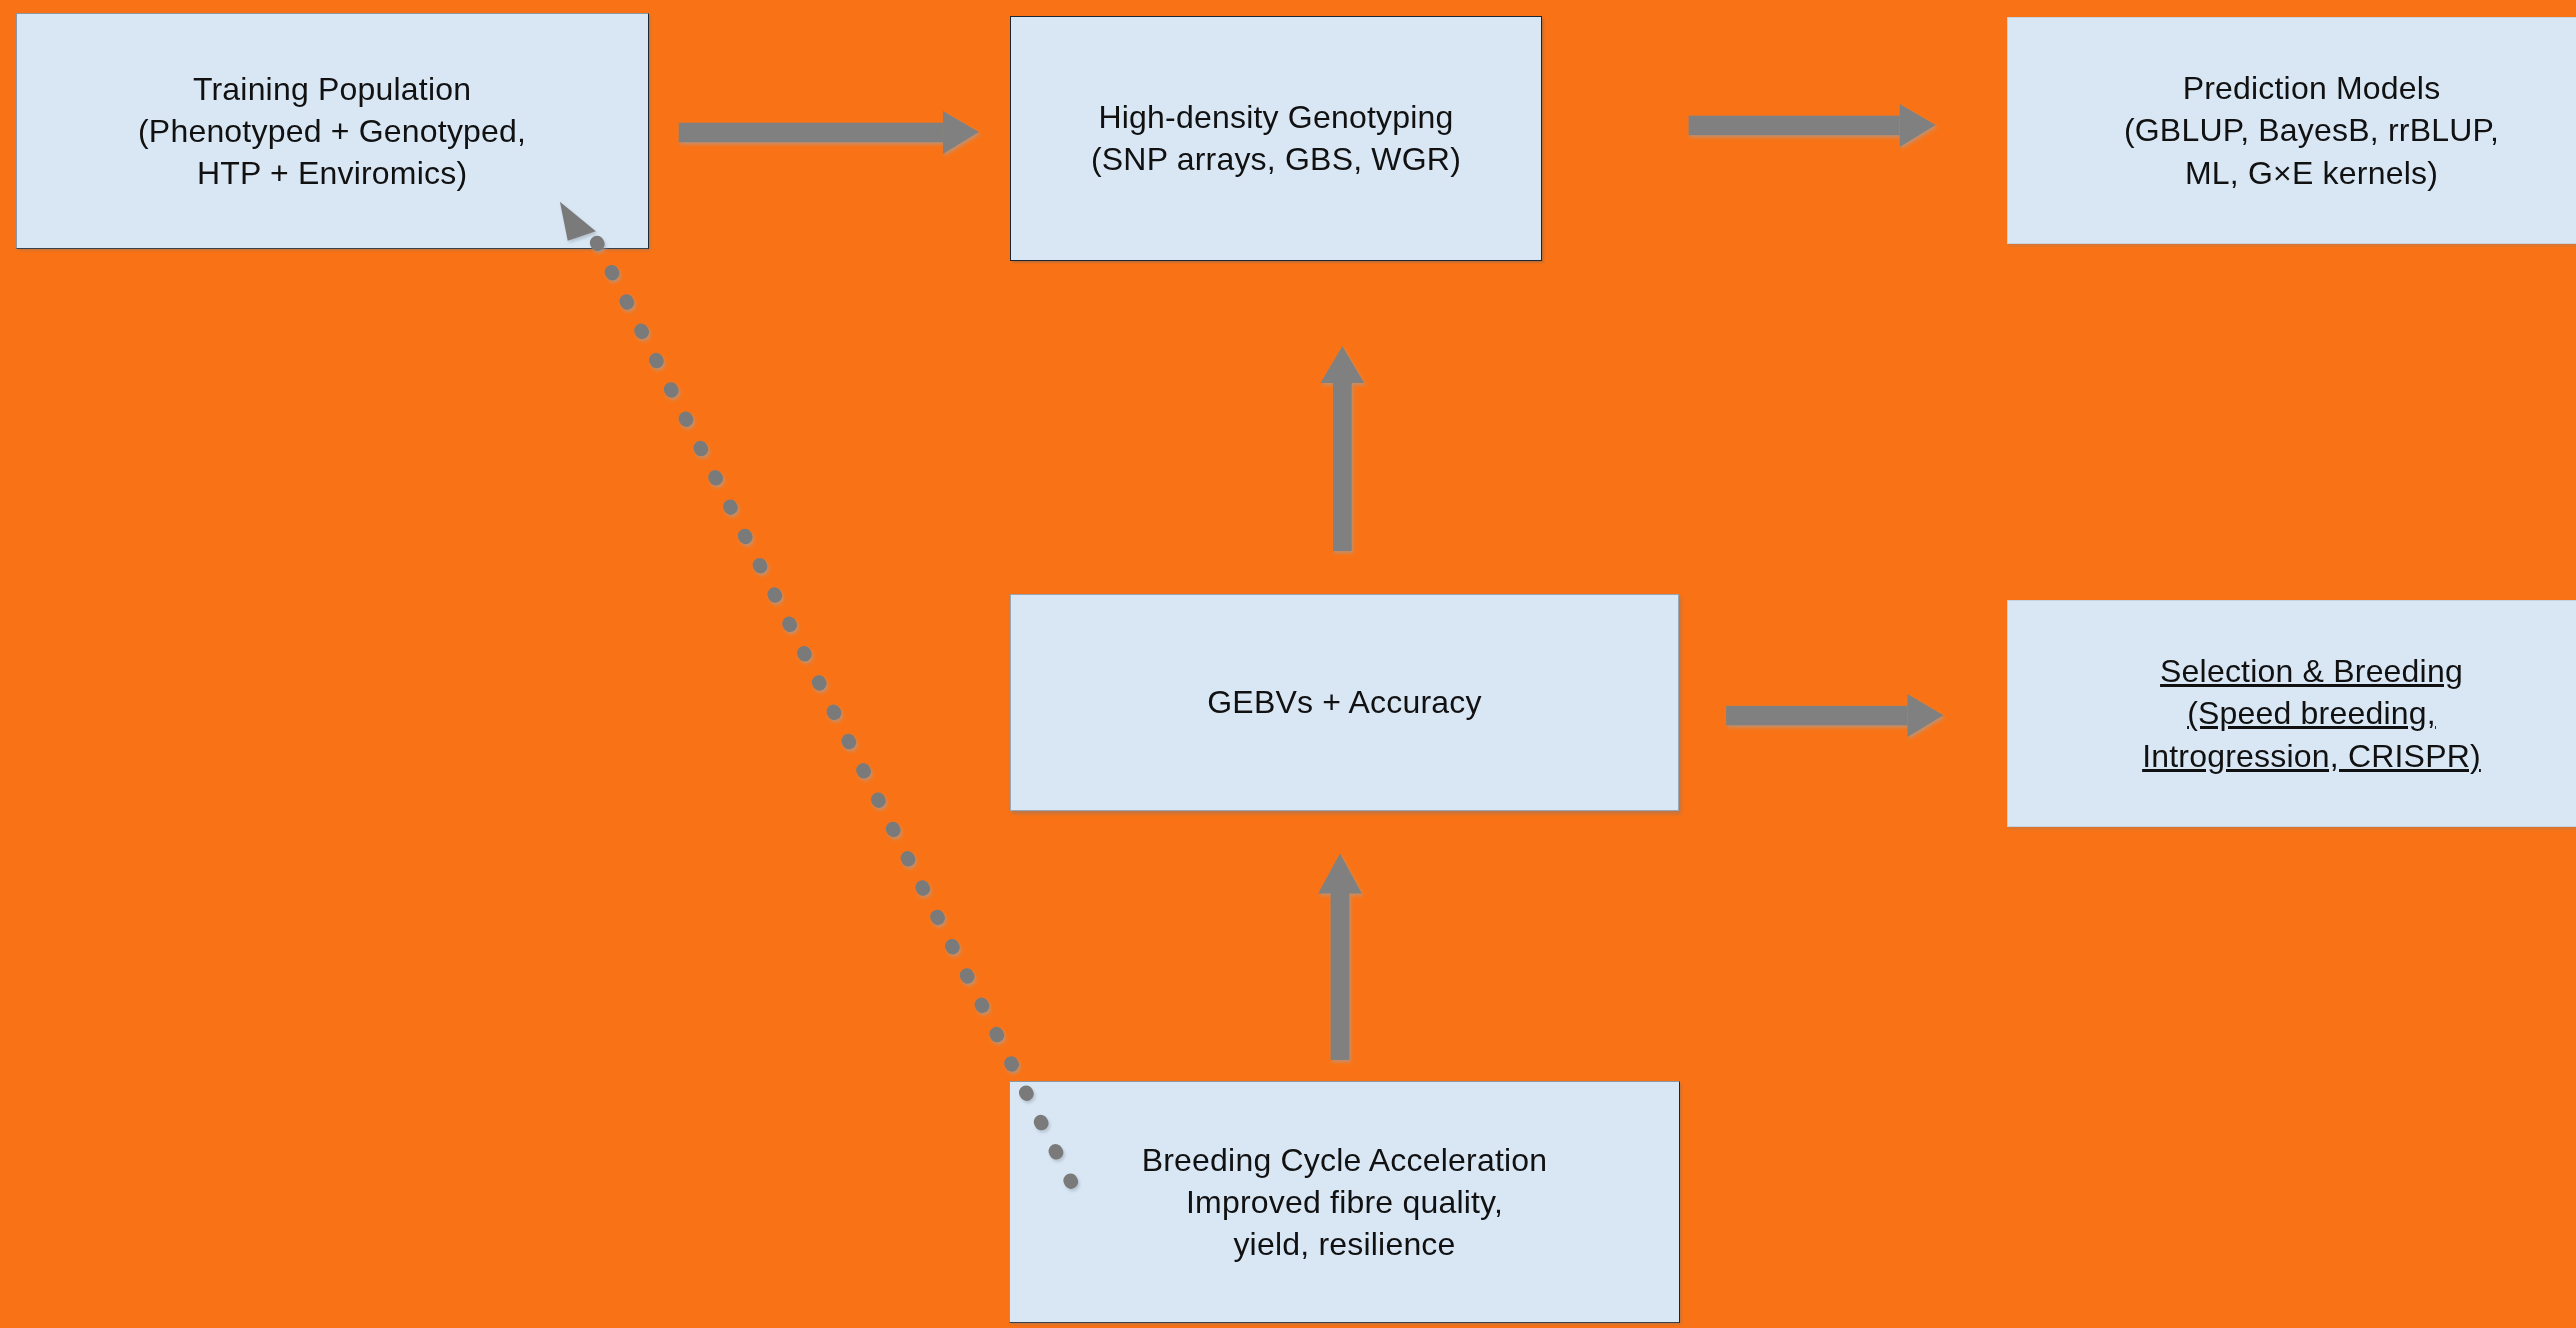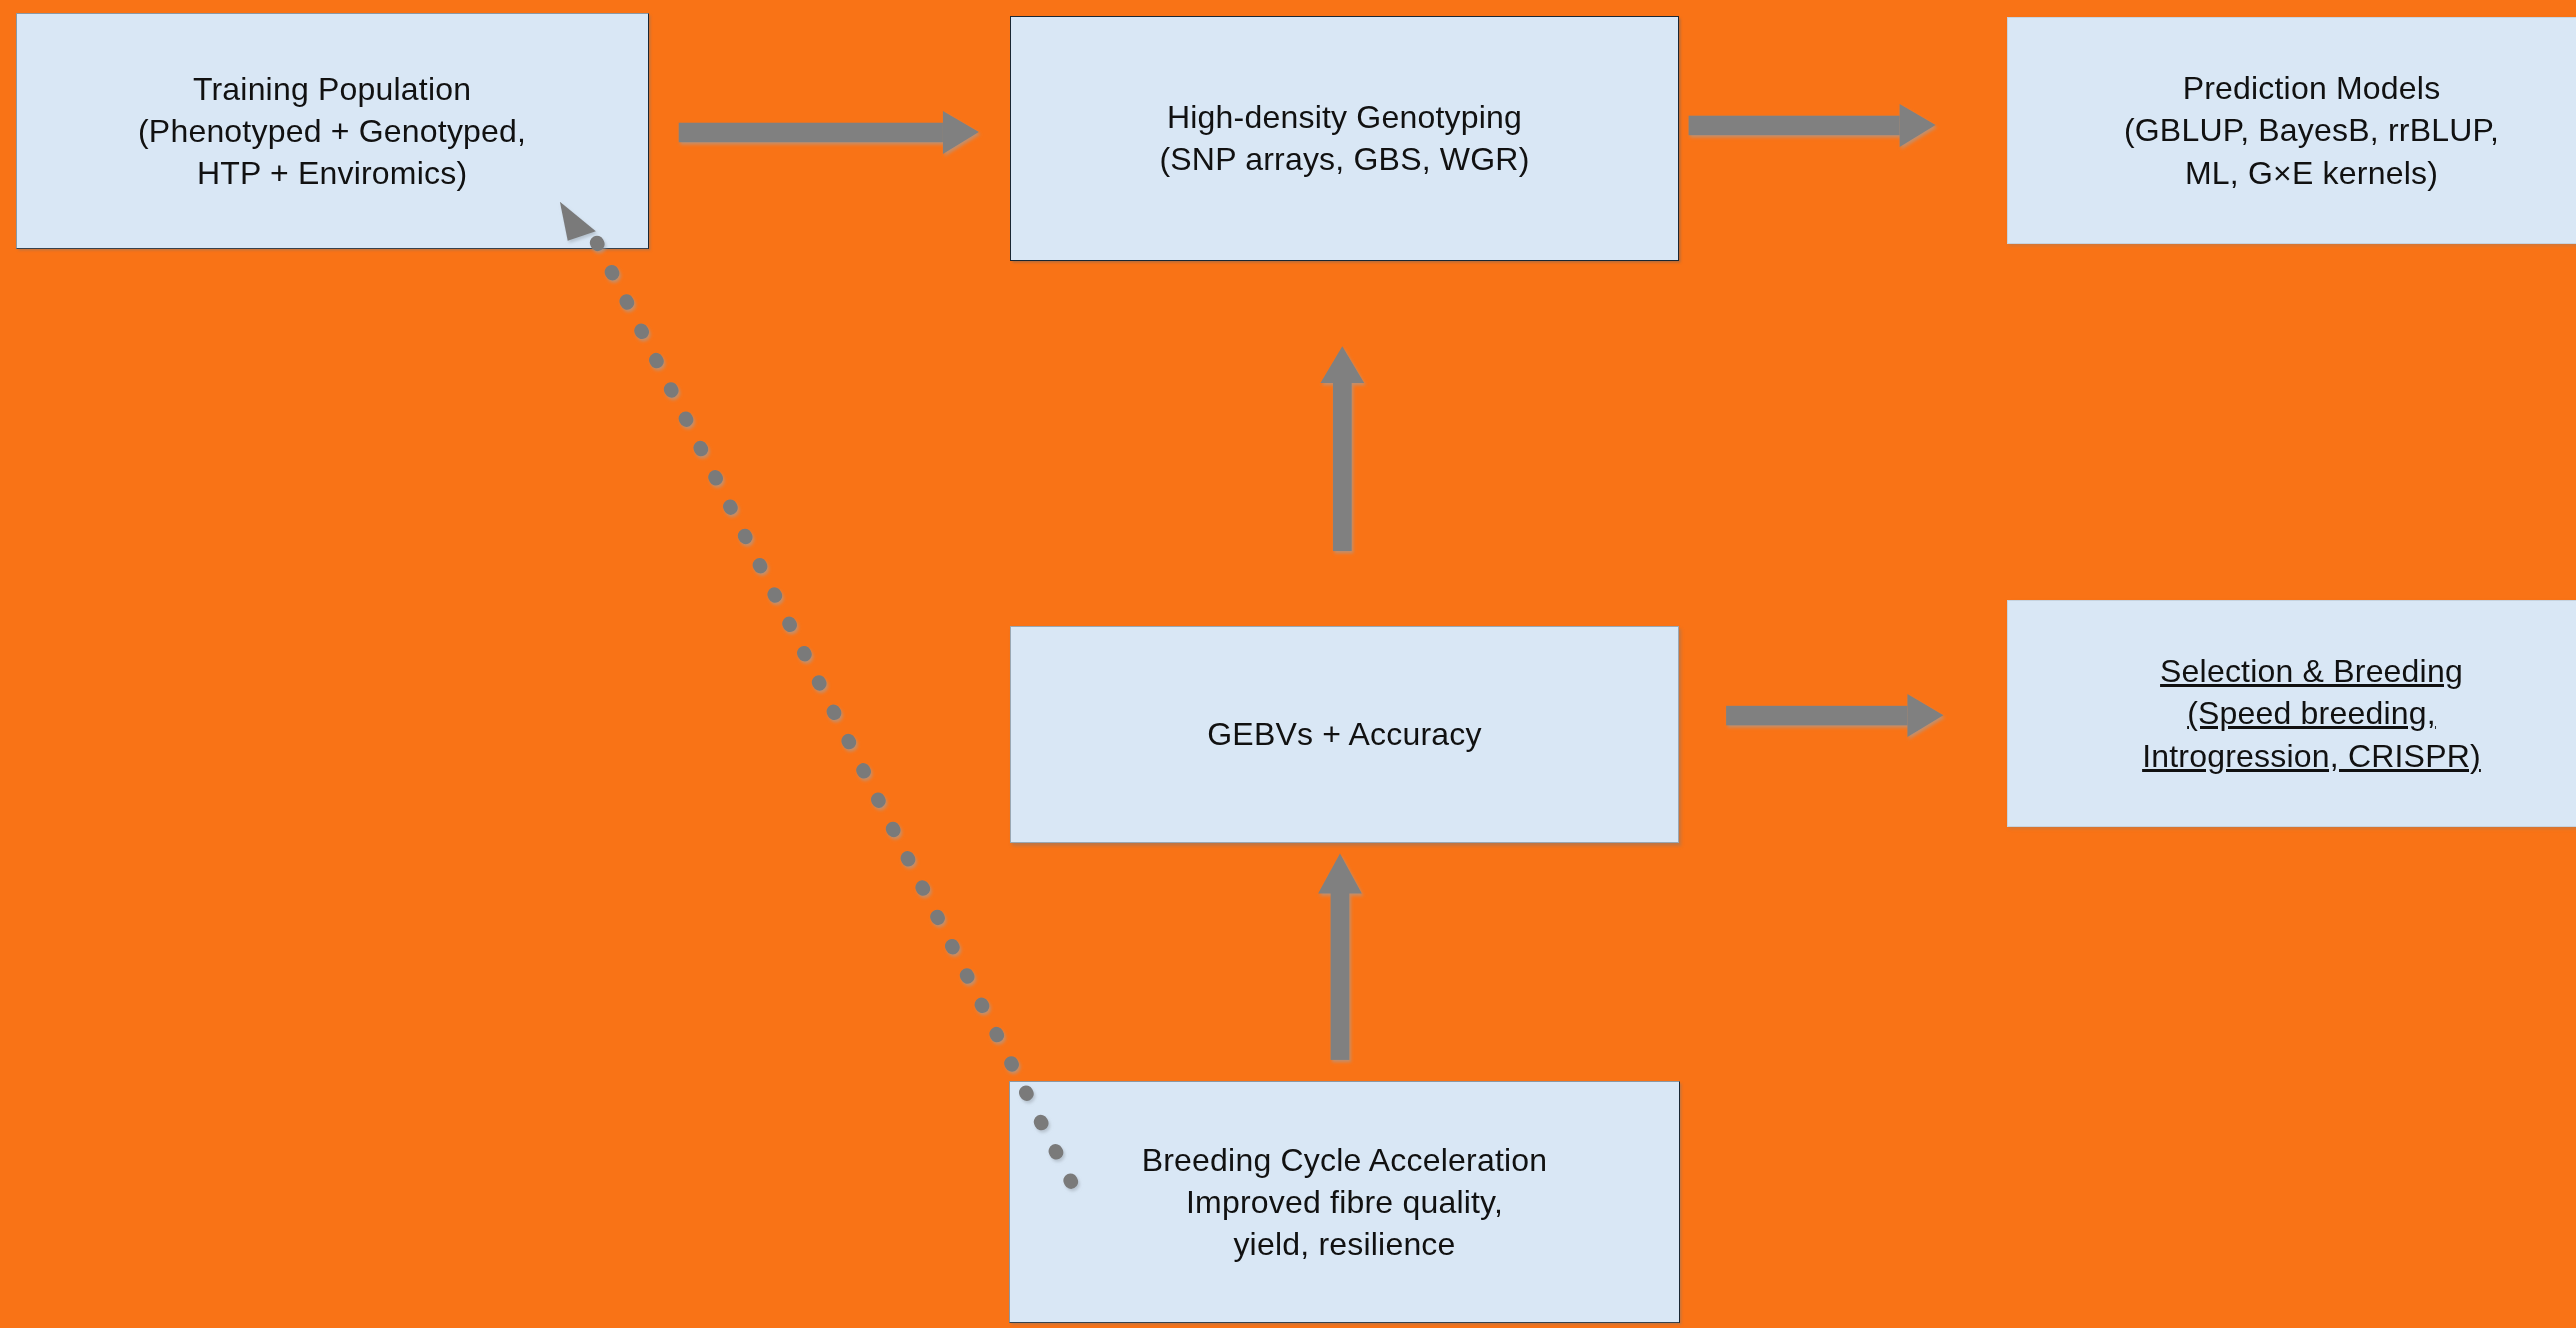--- a/index.html
+++ b/index.html
@@ -38,21 +38,20 @@
   .node .label .ln { display: block; }
 
   
   .node.outline-dark {
     border: 1.6px solid #1a2733;
     box-shadow: 2.3px 2.3px 2.3px rgba(90,100,110,0.45);
   }
   .node.outline-soft {
     border: 1.6px solid #9aa7b2;
     box-shadow: 2.3px 3.1px 3.1px rgba(110,120,130,0.40);
-    margin-top: 32px;
   }
   .node.outline-mixed {
     border: 1.6px solid #8a98a4;
     border-right-color: #1a2733;
     border-bottom-color: #37424d;
     box-shadow: 2.3px 2.3px 2.3px rgba(110,120,130,0.40);
   }
   .node.outline-none {
     border: 1.6px solid #c6d3df;
     box-shadow: 1.6px 2.3px 3.1px rgba(120,130,140,0.30);
@@ -74,21 +73,21 @@
 <div id="canvas">
 
   <div class="node outline-mixed" style="left:15.6px; top:13.3px; width:633px; height:236px;">
     <span class="label">
       <span class="ln">Training Population</span>
       <span class="ln">(Phenotyped + Genotyped,</span>
       <span class="ln">HTP + Enviromics)</span>
     </span>
   </div>
 
-  <div class="node outline-dark" style="left:1010px; top:15.6px; width:669px; height:245px;text-align:center;">
+  <div class="node outline-dark" style="left:1010px; top:15.6px; width:532px; height:245px;text-align:center;">
     <span class="label">
       <span class="ln">High-density Genotyping</span>
       <span class="ln">(SNP arrays, GBS, WGR)</span>
     </span>
   </div>
 
   <div class="node outline-none" style="left:1967px; top:17px; width:609px; height:227px;">
     <span class="label">
       <span class="ln">Prediction Models</span>
       <span class="ln">(GBLUP, BayesB, rrBLUP,</span>

